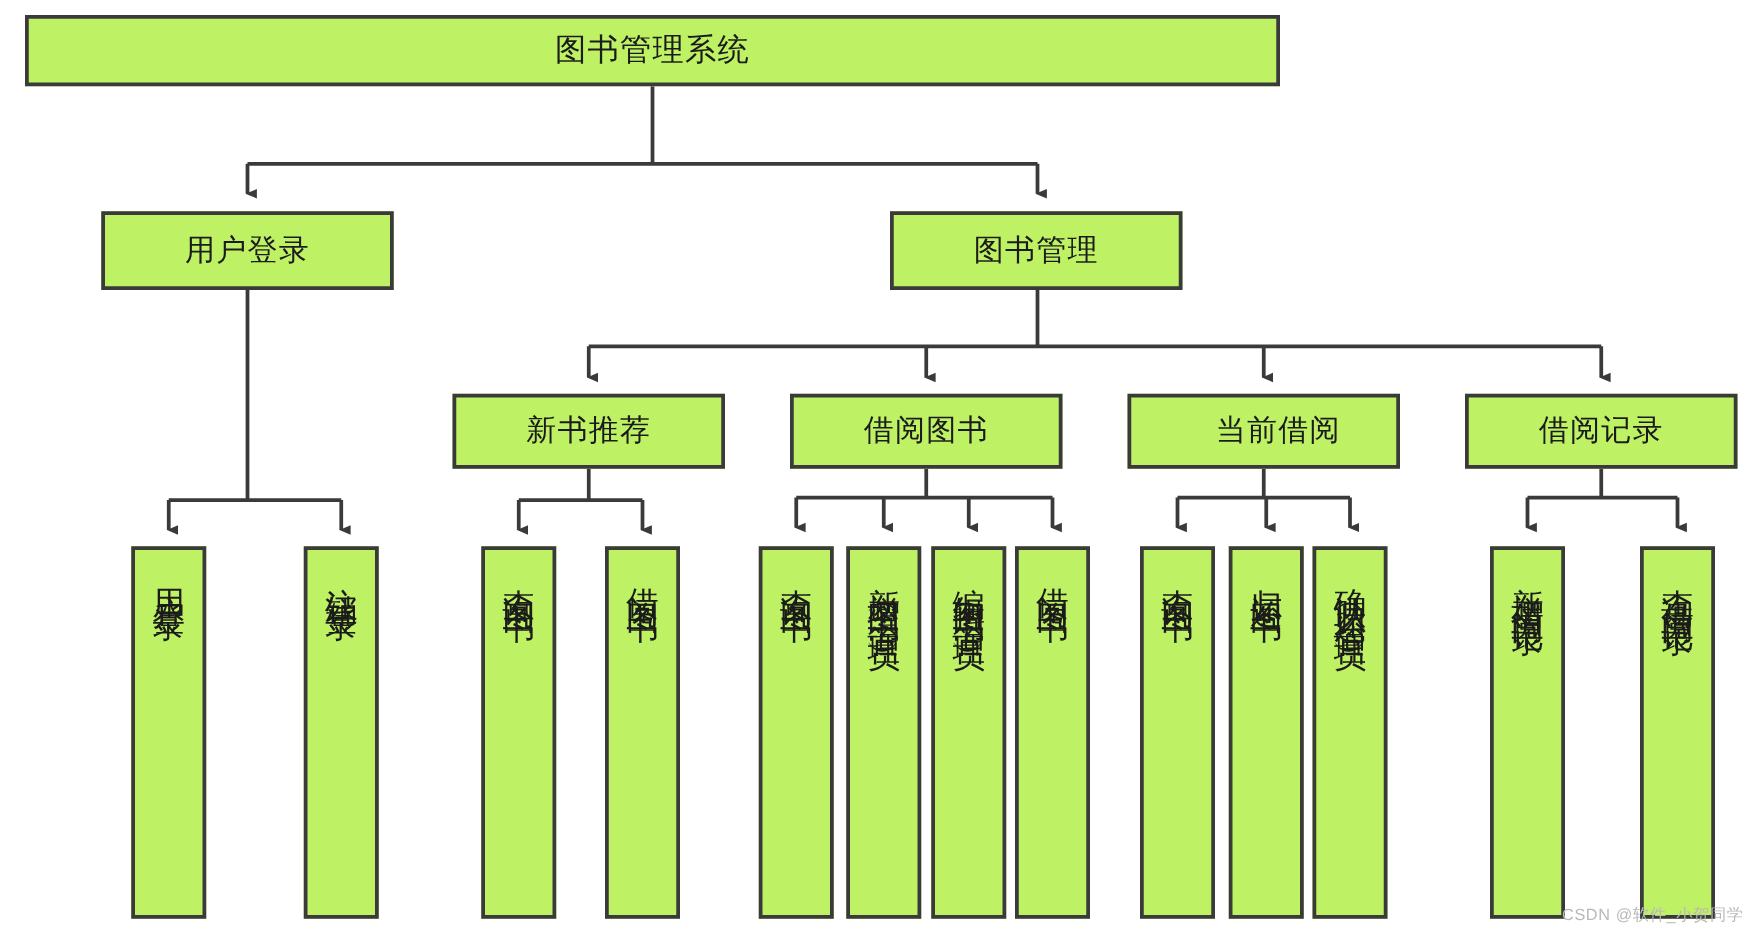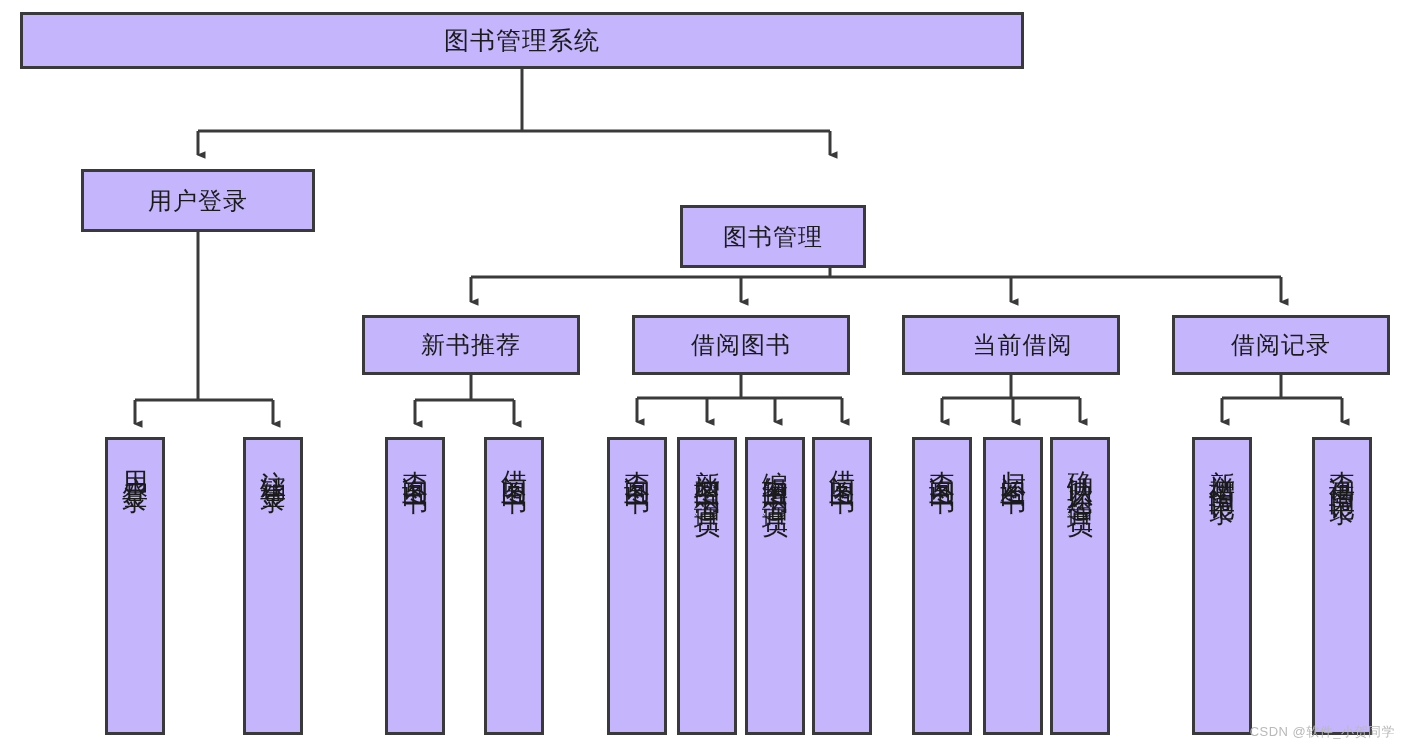--- a/index.html
+++ b/index.html
@@ -12,21 +12,21 @@
     position:relative;
     width:1405px;
     height:747px;
     background:#ffffff;
     overflow:hidden;
   }
   
   .node{
     position:absolute;
     box-sizing:border-box;
-    background:#c4b5fd;
+    background:#bef264;
     border:3px solid #3a3a3a;
     display:flex;
     align-items:center;
     justify-content:center;
     color:#1b1b1b;
   }
   .node .label{
     white-space:nowrap;
     letter-spacing:1px;
   }
@@ -124,21 +124,21 @@
     </g>
   </svg>
 
   <div class="node h root" style="left:20px;top:12px;width:1004px;height:57px;">
     <span class="label">图书管理系统</span>
   </div>
 
   <div class="node h" style="left:81px;top:169px;width:234px;height:63px;">
     <span class="label">用户登录</span>
   </div>
-  <div class="node h" style="left:680px;top:169px;width:186px;height:63px;margin-top:36px;">
+  <div class="node h" style="left:712px;top:169px;width:234px;height:63px;">
     <span class="label">图书管理</span>
   </div>
 
   <div class="node h" style="left:362px;top:315px;width:218px;height:60px;text-align:right;">
     <span class="label">新书推荐</span>
   </div>
   <div class="node h" style="left:632px;top:315px;width:218px;height:60px;">
     <span class="label">借阅图书</span>
   </div>
   <div class="node h" style="left:902px;top:315px;width:218px;height:60px;padding-left:23px;">

